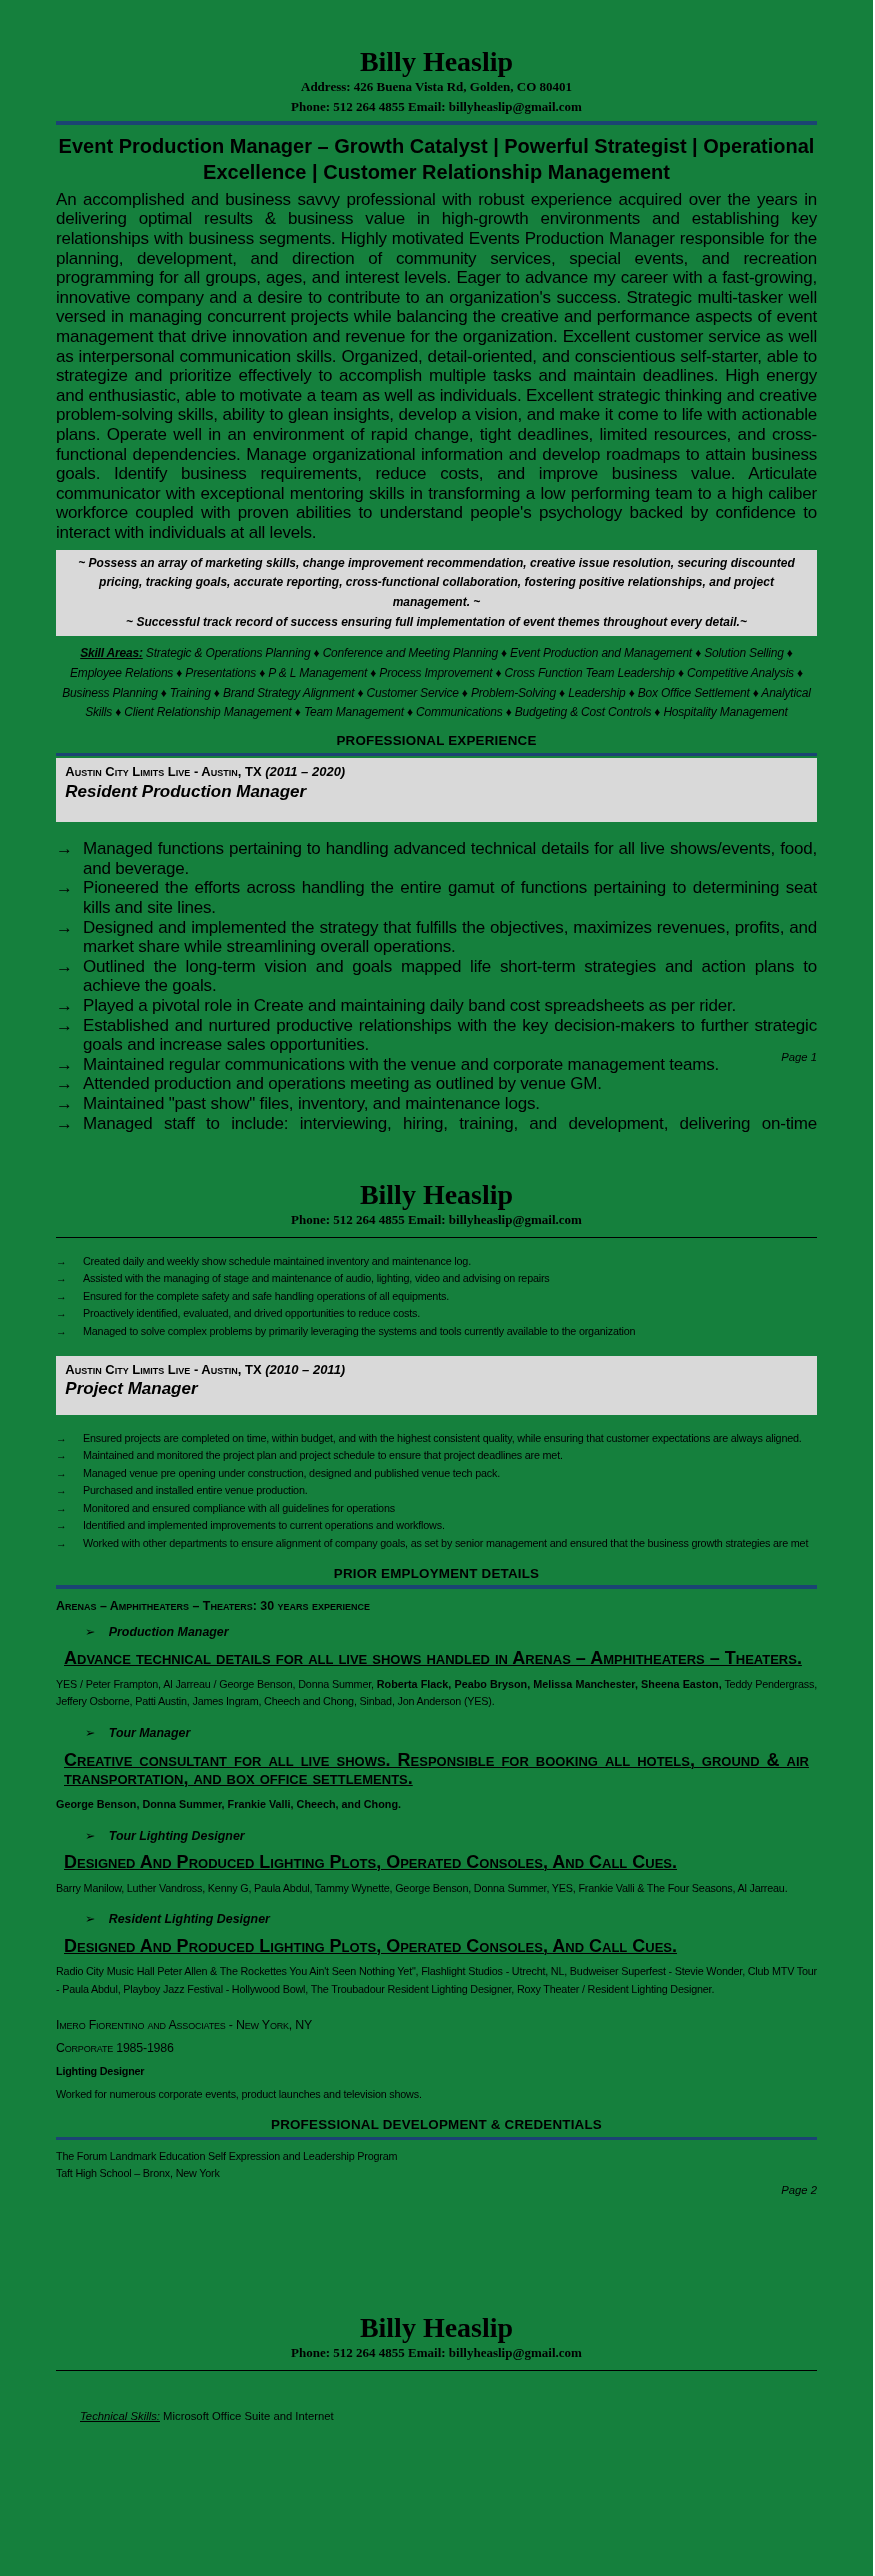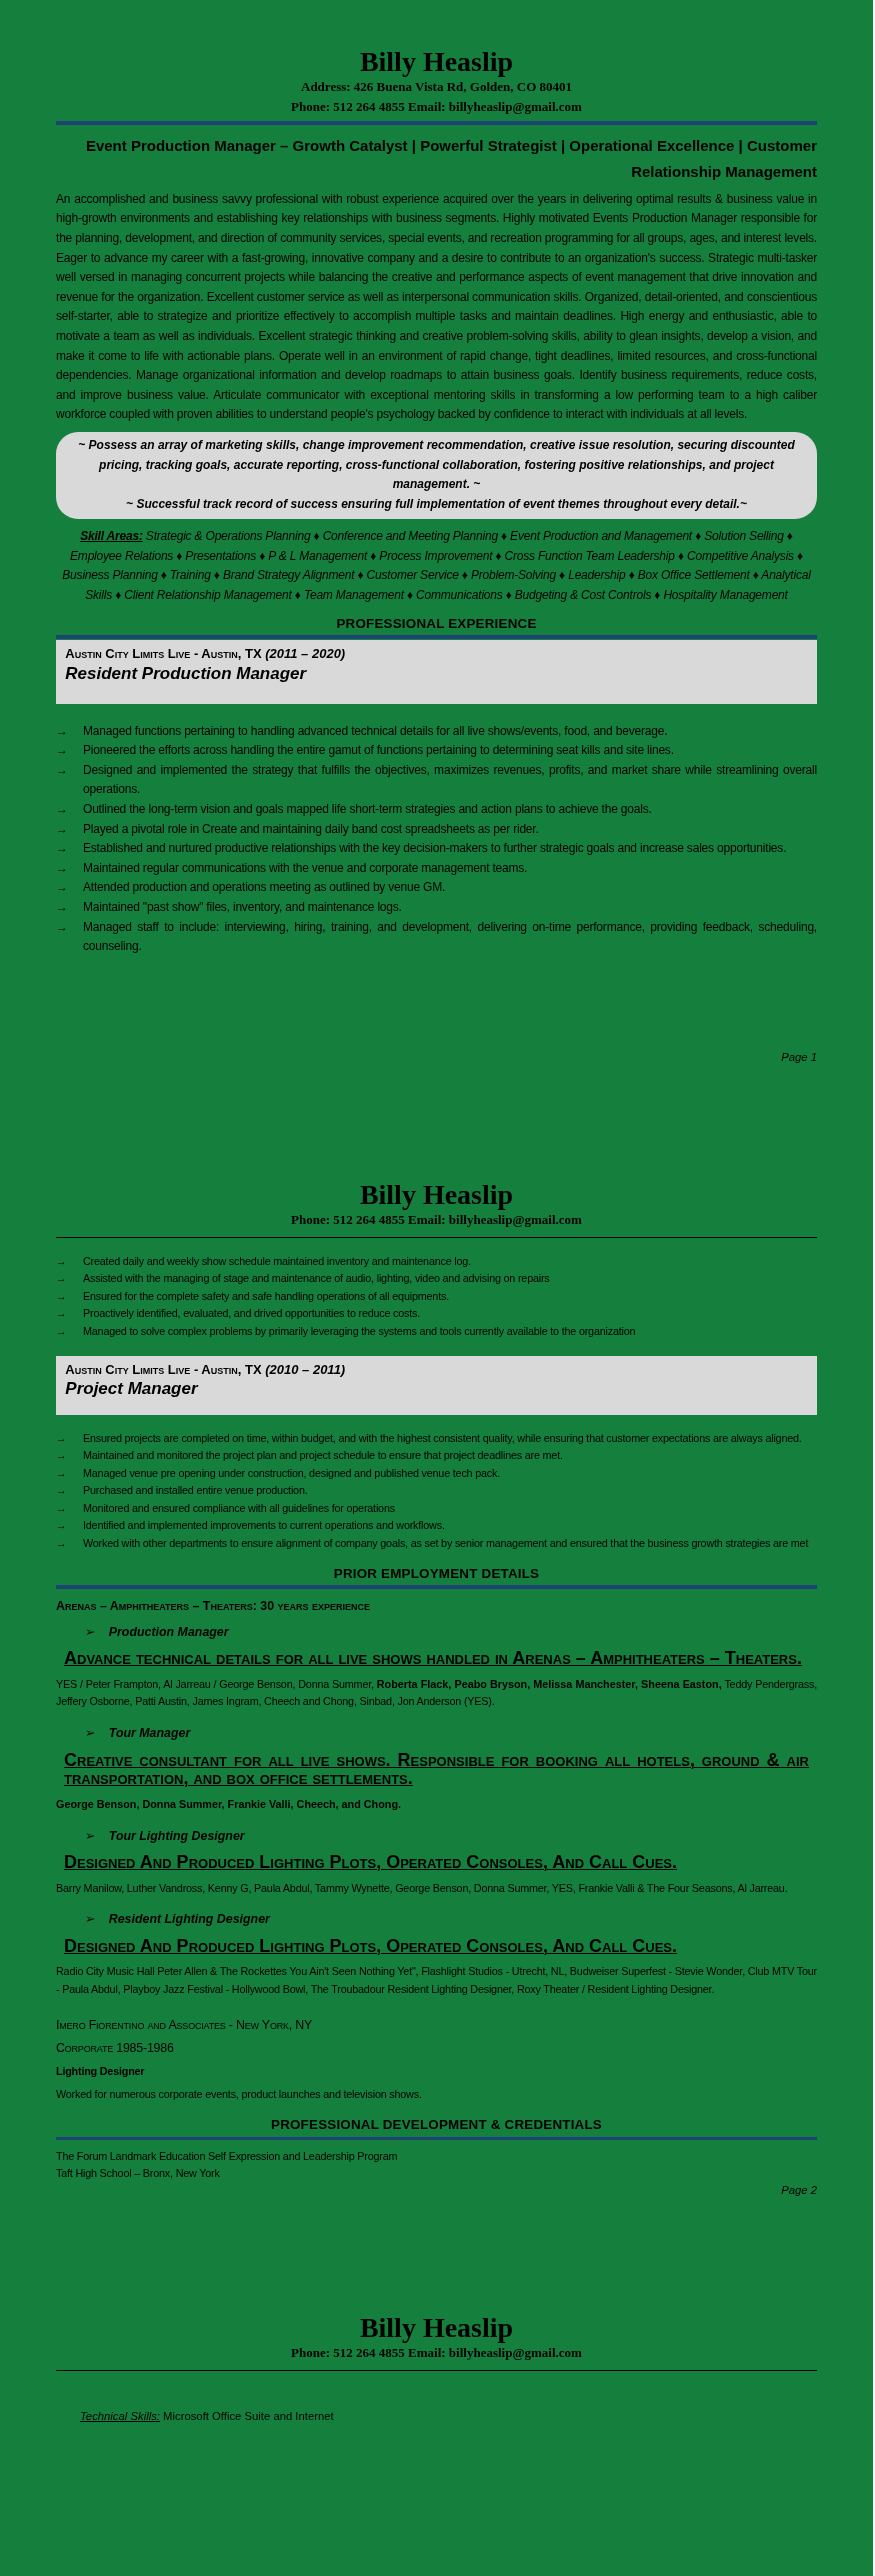--- a/index.html
+++ b/index.html
@@ -17,32 +17,32 @@
     font-size:28px; line-height:30px; text-align:center; margin:0;
   }
   .contact-line {
     font-family:"Liberation Serif", serif; font-weight:bold;
     font-size:13px; line-height:19.6px; text-align:center;
   }
   .navy-bar { height:4.1px; background:#1B4473; margin-top:5.2px; }
   .thin-rule { height:1.5px; background:#000000; margin-top:7.2px; }
 
   .headline {
-    font-weight:bold; font-size:15px; line-height:26px;
-    text-align:right; margin:7.2px 0 5.2px 0;
-  }
-
-  
-  .btxt { font-size:12px; line-height:19.6px; letter-spacing:-0.2px; }
+    font-weight:bold; font-size:20px; line-height:26px;
+    text-align:center; margin:7.2px 0 5.2px 0;
+  }
+
+  
+  .btxt { font-size:17px; line-height:19.6px; letter-spacing:-0.2px; }
   .justified { text-align:justify; }
 
   .gray-callout {
     background:#D9D9D9; text-align:center;
     font-style:italic; font-weight:bold; font-size:12px; line-height:19.6px;
-    padding:4.1px 7.2px; margin-top:7.2px;border-radius:22px;
+    padding:4.1px 7.2px; margin-top:7.2px;
   }
   .gray-callout p { margin:0; }
 
   .skills-par {
     text-align:center; font-style:italic; font-size:12px; line-height:19.6px;
     margin:8.2px 0 0 0; letter-spacing:-0.2px;
   }
   .skills-label { font-weight:bold; text-decoration:underline; }
 
   .sec-header {

